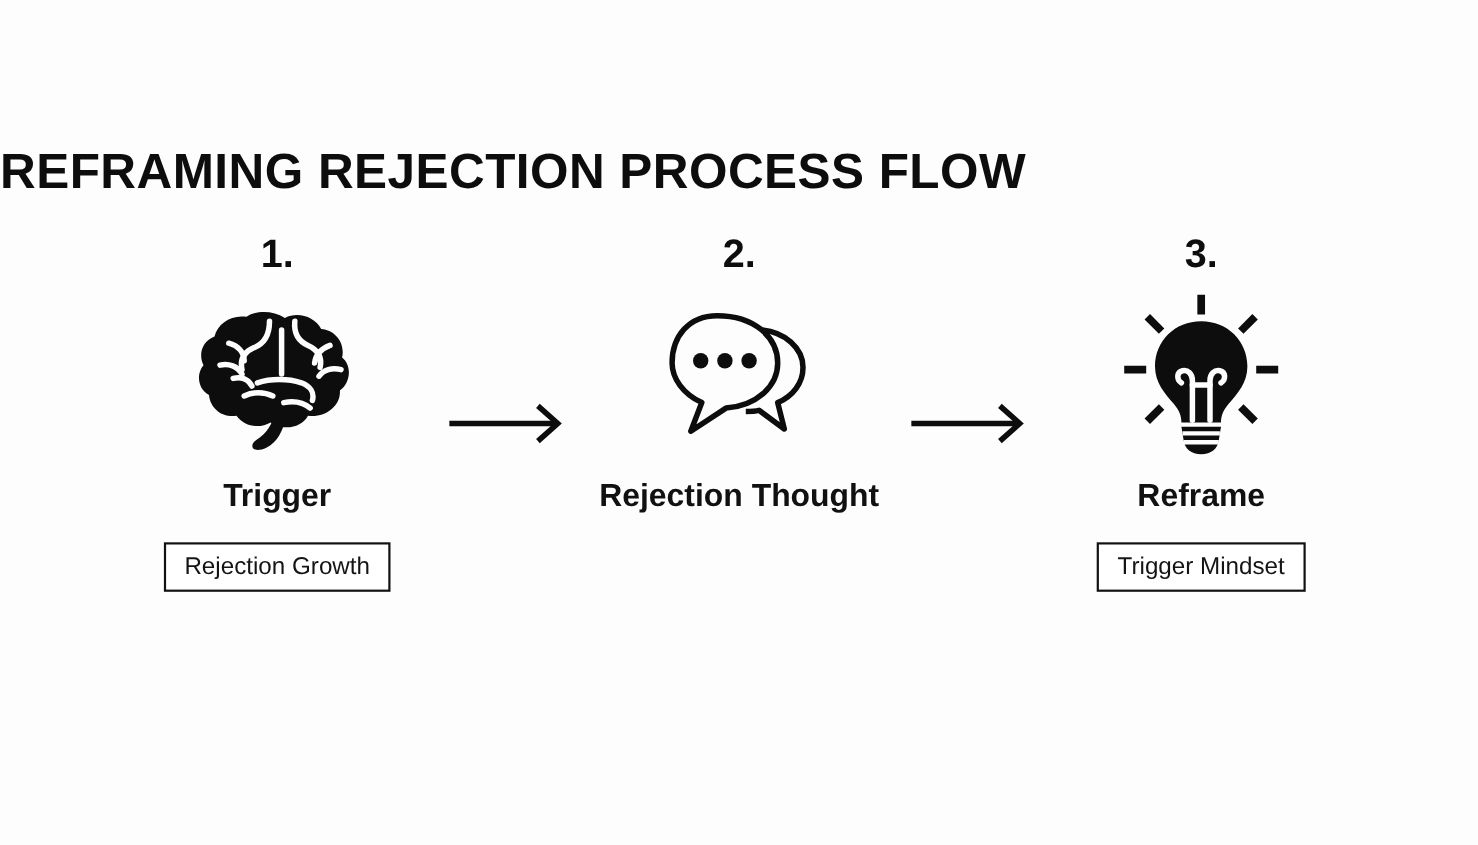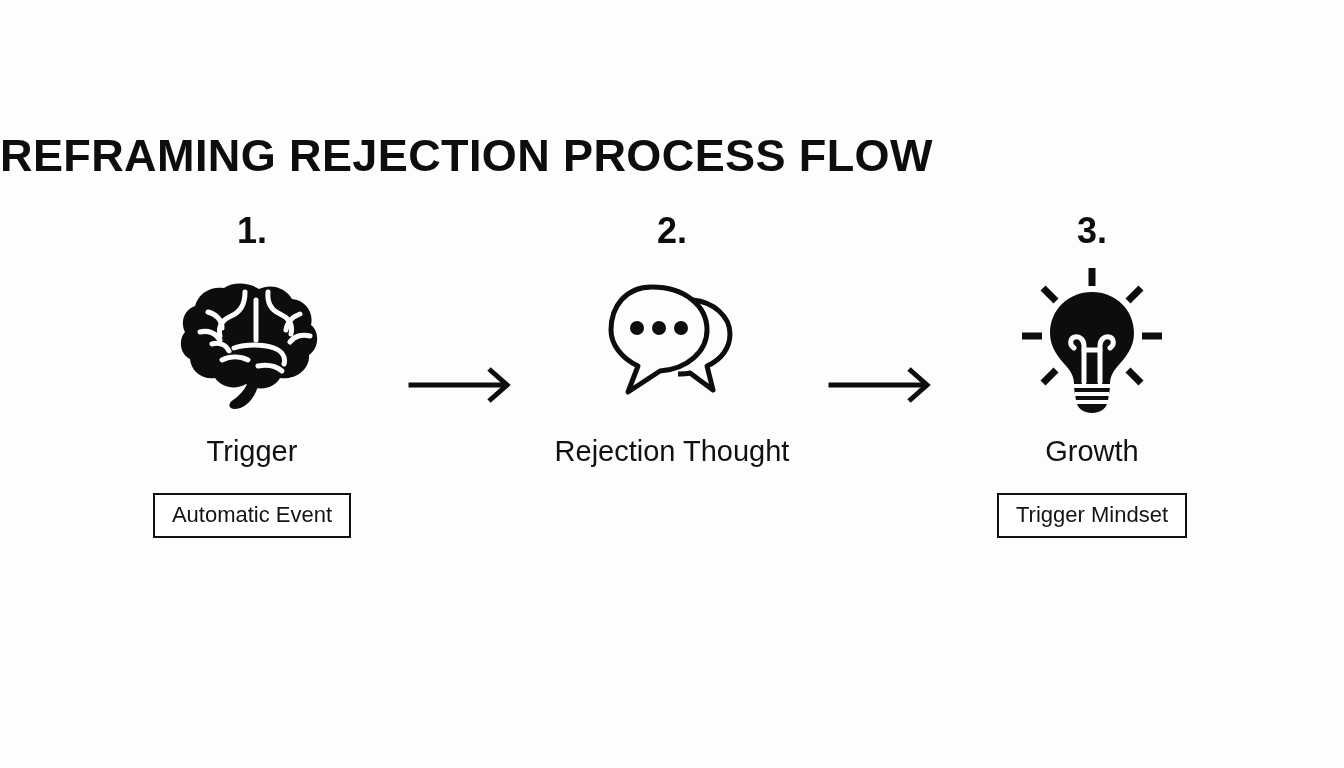--- a/index.html
+++ b/index.html
@@ -67,21 +67,21 @@
     height: 150px;
     width: 180px;
     display: flex;
     align-items: center;
     justify-content: center;
   }
 
   .step-label {
     margin-top: 22px;
     font-size: 29px;
-    font-weight: normal;
+    font-weight: bold;
     line-height: 1;
     color: #111111;
     white-space: nowrap;
   }
 
   .step-chip {
     margin-top: 27px;
     border: 2px solid #111111;
     background: #ffffff;
     padding: 9px 17px 10px 17px;
@@ -139,21 +139,21 @@
             <path d="M86 96 C96 94 104 96 110 101"></path>
             <path d="M40 74 C48 72 54 75 57 81"></path>
           </g>
           <path d="M78 104 C76 116 70 124 61 130 C56 133 56 139 62 139
                    C73 139 84 128 87 112 Z" fill="#0d0d0d"></path>
         </svg>
       </div>
 
       <div class="step-label">Trigger</div>
 
-      <div class="step-chip">Automatic Event</div>
+      <div class="step-chip">Rejection Growth</div>
     </div>
 
     <div class="connector">
       <span>
         <svg width="110" height="44" viewBox="0 0 110 44" aria-hidden="true">
           <g stroke="#0d0d0d" stroke-width="5" fill="none" stroke-linecap="square">
             <line x1="4" y1="22" x2="98" y2="22"></line>
           </g>
           <g stroke="#0d0d0d" stroke-width="5" fill="none" stroke-linecap="butt" stroke-linejoin="miter">
             <polyline points="82,6 100,22 82,38"></polyline>
@@ -222,19 +222,19 @@
           </g>
           <path d="M56 124 L92 124 L90 136 C89 144 83 149 74 149
                    C65 149 59 144 58 136 Z" fill="#0d0d0d"></path>
           <g stroke="#fdfdfe" stroke-width="4" stroke-linecap="butt">
             <line x1="57" y1="130" x2="91" y2="130"></line>
             <line x1="58" y1="138" x2="90" y2="138"></line>
           </g>
         </svg>
       </div>
 
-      <div class="step-label">Growth</div>
+      <div class="step-label">Reframe</div>
 
       <div class="step-chip">Trigger Mindset</div>
     </div>
 
   </div>
 </div>
 
 </body></html>

